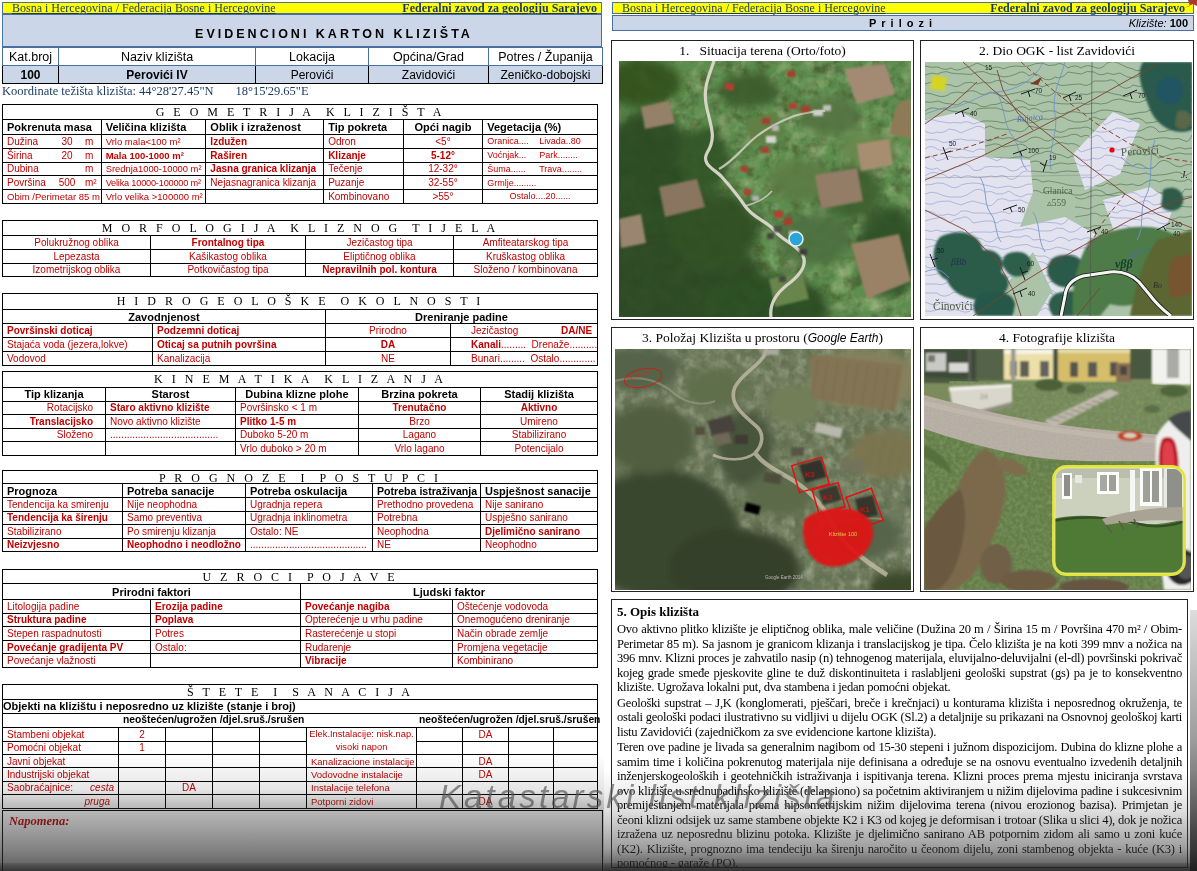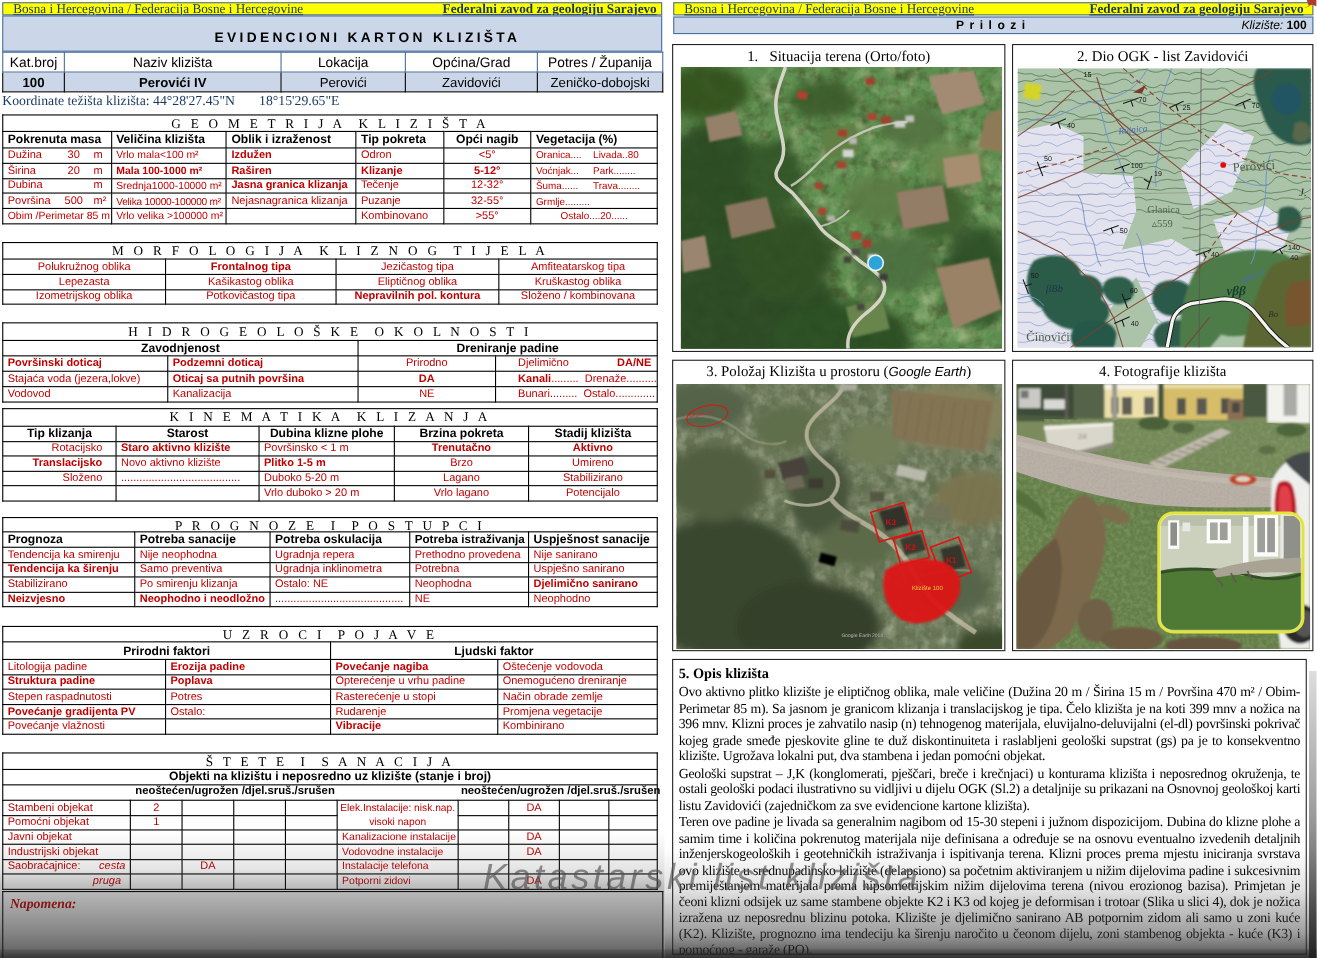--- a/index.html
+++ b/index.html
@@ -173,21 +173,21 @@
       </colgroup>
 <tbody>
         <tr style="height:14px;font-size:11px;font-weight:bold;">
  <td class="c" colspan="2">Zavodnjenost</td>
           <td class="c" colspan="2">Dreniranje padine</td>
         </tr>
 <tr style="height:14px;font-size:10px;" class="red">
  <td class="b">Površinski doticaj</td>
           <td class="b">Podzemni doticaj</td>
           <td class="c">Prirodno</td>
- <td style="padding-left:20px;"><span style="display:inline-block;width:90px;">Djelimično</span><span class="b">DA/NE</span></td>
+ <td style="padding-left:20px;"><span style="display:inline-block;width:90px;">Jezičastog</span><span class="b">DA/NE</span></td>
         </tr>
 <tr style="height:14px;font-size:10px;" class="red">
  <td>Stajaća voda (jezera,lokve)</td>
           <td class="b">Oticaj sa putnih površina</td>
           <td class="c b">DA</td>
  <td style="padding-left:20px;"><span class="b">Kanali</span>.........&nbsp;&nbsp;Drenaže..........</td>
         </tr>
 <tr style="height:14px;font-size:10px;" class="red">
  <td>Vodovod</td>
           <td>Kanalizacija</td>
@@ -341,21 +341,21 @@
           <td></td>
           <td class="b">Vibracije</td>
           <td>Kombinirano</td>
         </tr>
 </tbody>
     </table>
 </div>
 
 <div class="tbl" style="top:684px;">
 <div class="sectitle" style="border:1px solid #000;border-bottom:none;height:14px;">Š T E T E&nbsp;&nbsp;I&nbsp;&nbsp;S A N A C I J A</div>
-<div style="border:1px solid #000;border-bottom:none;height:13px;font-size:11px;font-weight:bold;text-align:center;">Objekti na klizištu i neposredno uz klizište (stanje i broj)</div>
+<div style="border:1px solid #000;border-bottom:none;height:13px;font-size:11px;font-weight:bold;">Objekti na klizištu i neposredno uz klizište (stanje i broj)</div>
 <div style="border:1px solid #000;border-bottom:none;height:13px;font-size:10.3px;font-weight:bold;position:relative;">
  <span style="position:absolute;left:120px;top:0;white-space:nowrap;">neoštećen/ugrožen /djel.sruš./srušen</span>
       <span style="position:absolute;left:416px;top:0;white-space:nowrap;">neoštećen/ugrožen /djel.sruš./srušen</span>
     </div>
 <table>
 <colgroup>
         <col style="width:116px">
         <col style="width:47px">
         <col style="width:47px">
         <col style="width:47px">

